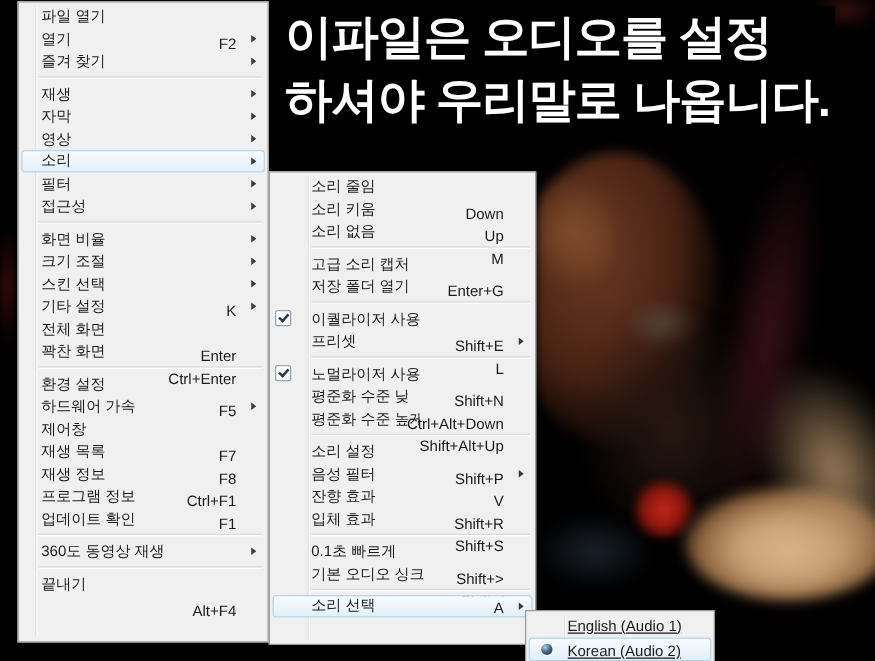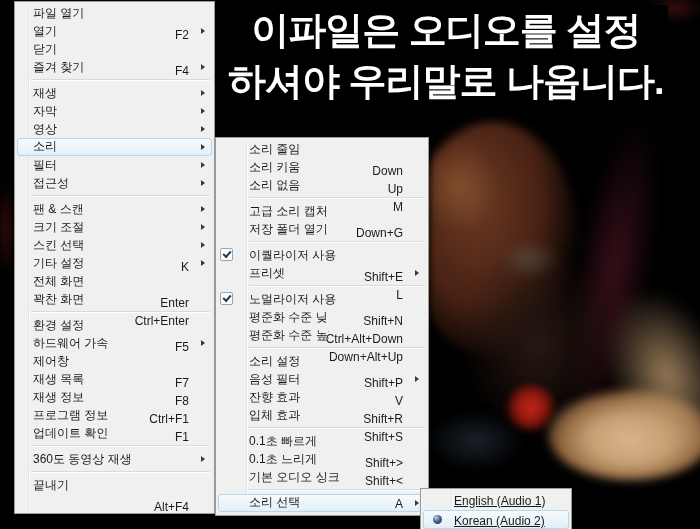--- a/index.html
+++ b/index.html
@@ -30,21 +30,21 @@
   .b-cream2{left:612px;top:288px;width:110px;height:175px;transform:rotate(-22deg);filter:blur(8px);opacity:.8;
          background:radial-gradient(ellipse, #c49d72 0%, rgba(120,85,50,0) 72%);}
   .b-hintTR{left:648px;top:-6px;width:56px;height:28px;opacity:.55;
          background:radial-gradient(ellipse, #72201c 0%, rgba(60,15,12,0) 75%);}
   .b-hintL{left:-4px;top:182px;width:20px;height:95px;opacity:.6;filter:blur(3px);
          background:radial-gradient(ellipse, #551410 0%, rgba(50,12,8,0) 75%);}
 
   
   .caption{position:absolute;left:224px;top:5px;z-index:2;color:#fff;font-weight:700;
            font-size:38px;line-height:51px;letter-spacing:-1px;white-space:nowrap;}
-  .caption div{background:#000;padding:0 4px;text-align:center;}
+  .caption div{background:#000;padding:0 4px;}
 
   
   .menu{position:absolute;z-index:3;background:#f0f0f0;border:1px solid #9b9b9b;
         box-shadow:3px 3px 4px rgba(0,0,0,.5);padding:2px;box-sizing:border-box;
         font-size:12px;color:#1b1b1b;}
   .menu::before{content:"";position:absolute;top:3px;bottom:3px;width:1px;
         background:#e2e3e4;box-shadow:1px 0 0 #fbfbfb;}
   .menu.g14::before{left:13px;}
   .menu.g28::before{left:30px;}
 
@@ -104,24 +104,20 @@
   <div class="menu g14" id="menu-main">
       <div class="menu-item">
         <span class="mi-label">파일 열기</span>
         <span class="mi-short">F2</span>
       </div>
       <div class="menu-item">
         <span class="mi-label">열기</span>
         <span class="sub-arrow"></span>
       </div>
       <div class="menu-item">
-        <span class="mi-label">닫기</span>
-        <span class="mi-short">F4</span>
-      </div>
-      <div class="menu-item">
         <span class="mi-label">즐겨 찾기</span>
         <span class="sub-arrow"></span>
       </div>
       <div class="menu-sep"></div>
       <div class="menu-item">
         <span class="mi-label">재생</span>
         <span class="sub-arrow"></span>
       </div>
       <div class="menu-item">
         <span class="mi-label">자막</span>
@@ -138,21 +134,21 @@
       <div class="menu-item">
         <span class="mi-label">필터</span>
         <span class="sub-arrow"></span>
       </div>
       <div class="menu-item">
         <span class="mi-label">접근성</span>
         <span class="sub-arrow"></span>
       </div>
       <div class="menu-sep"></div>
       <div class="menu-item">
-        <span class="mi-label">팬 &amp; 스캔</span>
+        <span class="mi-label">화면 비율</span>
         <span class="sub-arrow"></span>
       </div>
       <div class="menu-item">
         <span class="mi-label">크기 조절</span>
         <span class="sub-arrow"></span>
       </div>
       <div class="menu-item">
         <span class="mi-label">스킨 선택</span>
         <span class="mi-short">K</span>
         <span class="sub-arrow"></span>
@@ -217,21 +213,21 @@
         <span class="mi-label">소리 키움</span>
         <span class="mi-short">Up</span>
       </div>
       <div class="menu-item">
         <span class="mi-label">소리 없음</span>
         <span class="mi-short">M</span>
       </div>
       <div class="menu-sep"></div>
       <div class="menu-item">
         <span class="mi-label">고급 소리 캡처</span>
-        <span class="mi-short">Down+G</span>
+        <span class="mi-short">Enter+G</span>
       </div>
       <div class="menu-item">
         <span class="mi-label">저장 폴더 열기</span>
       </div>
       <div class="menu-sep"></div>
       <div class="menu-item">
         <span class="check-box">
           <span class="check-glyph"></span>
         </span>
         <span class="mi-label">이퀄라이저 사용</span>
@@ -249,21 +245,21 @@
         </span>
         <span class="mi-label">노멀라이저 사용</span>
         <span class="mi-short">Shift+N</span>
       </div>
       <div class="menu-item">
         <span class="mi-label">평준화 수준 낮게</span>
         <span class="mi-short">Ctrl+Alt+Down</span>
       </div>
       <div class="menu-item">
         <span class="mi-label">평준화 수준 높게</span>
-        <span class="mi-short">Down+Alt+Up</span>
+        <span class="mi-short">Shift+Alt+Up</span>
       </div>
       <div class="menu-sep"></div>
       <div class="menu-item">
         <span class="mi-label">소리 설정</span>
         <span class="mi-short">Shift+P</span>
       </div>
       <div class="menu-item">
         <span class="mi-label">음성 필터</span>
         <span class="mi-short">V</span>
         <span class="sub-arrow"></span>
@@ -273,24 +269,20 @@
         <span class="mi-short">Shift+R</span>
       </div>
       <div class="menu-item">
         <span class="mi-label">입체 효과</span>
         <span class="mi-short">Shift+S</span>
       </div>
       <div class="menu-sep"></div>
       <div class="menu-item">
         <span class="mi-label">0.1초 빠르게</span>
         <span class="mi-short">Shift+&gt;</span>
-      </div>
-      <div class="menu-item">
-        <span class="mi-label">0.1초 느리게</span>
-        <span class="mi-short">Shift+&lt;</span>
       </div>
       <div class="menu-item">
         <span class="mi-label">기본 오디오 싱크</span>
         <span class="mi-short">Shift+/</span>
       </div>
       <div class="menu-sep"></div>
       <div class="menu-item hl">
         <span class="mi-label">소리 선택</span>
         <span class="mi-short">A</span>
         <span class="sub-arrow"></span>

